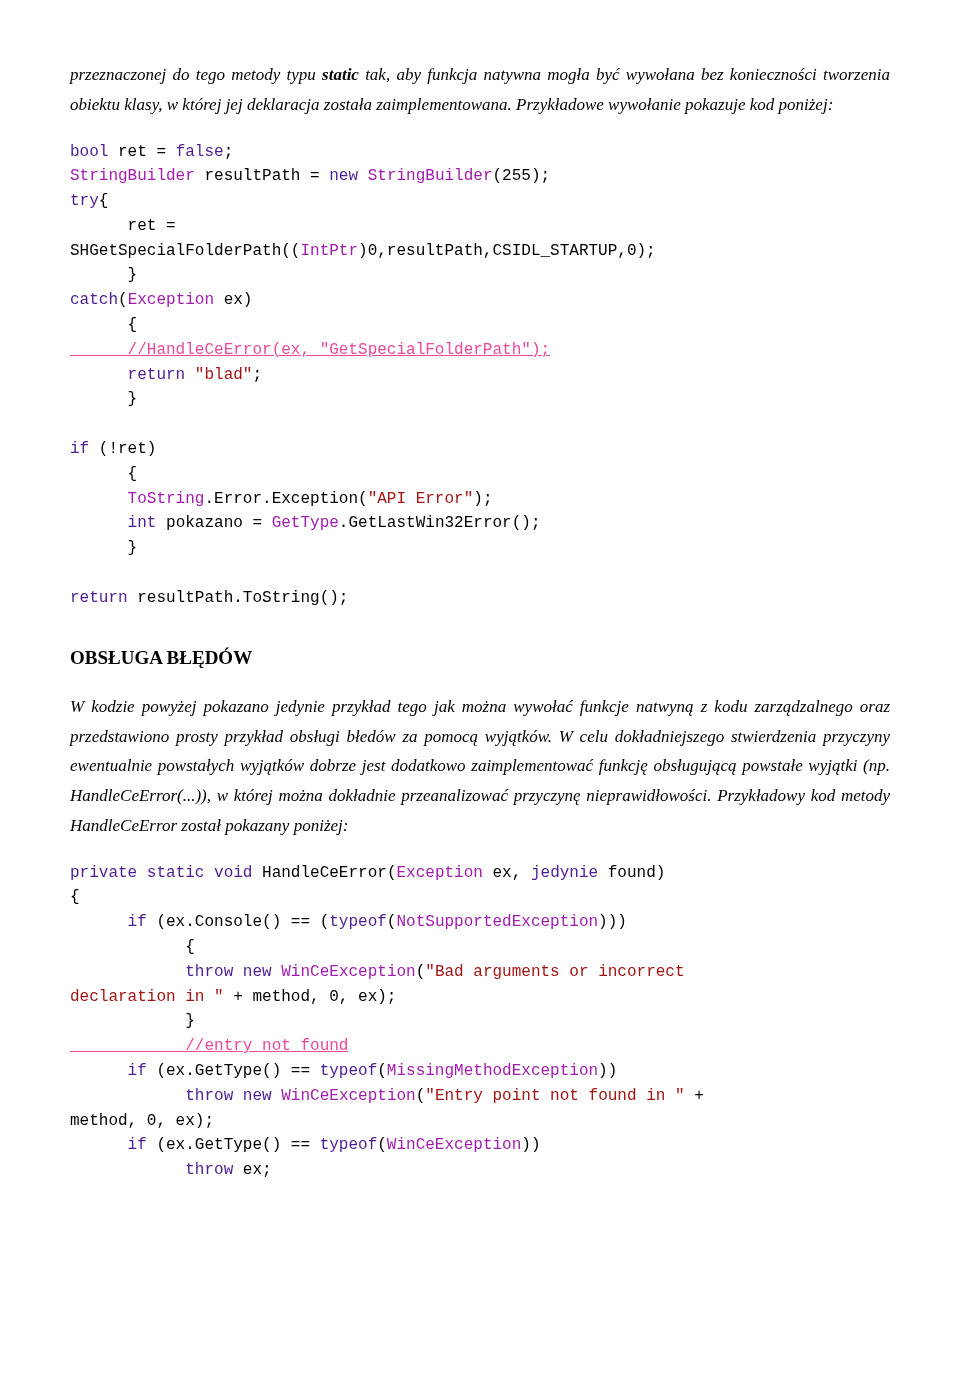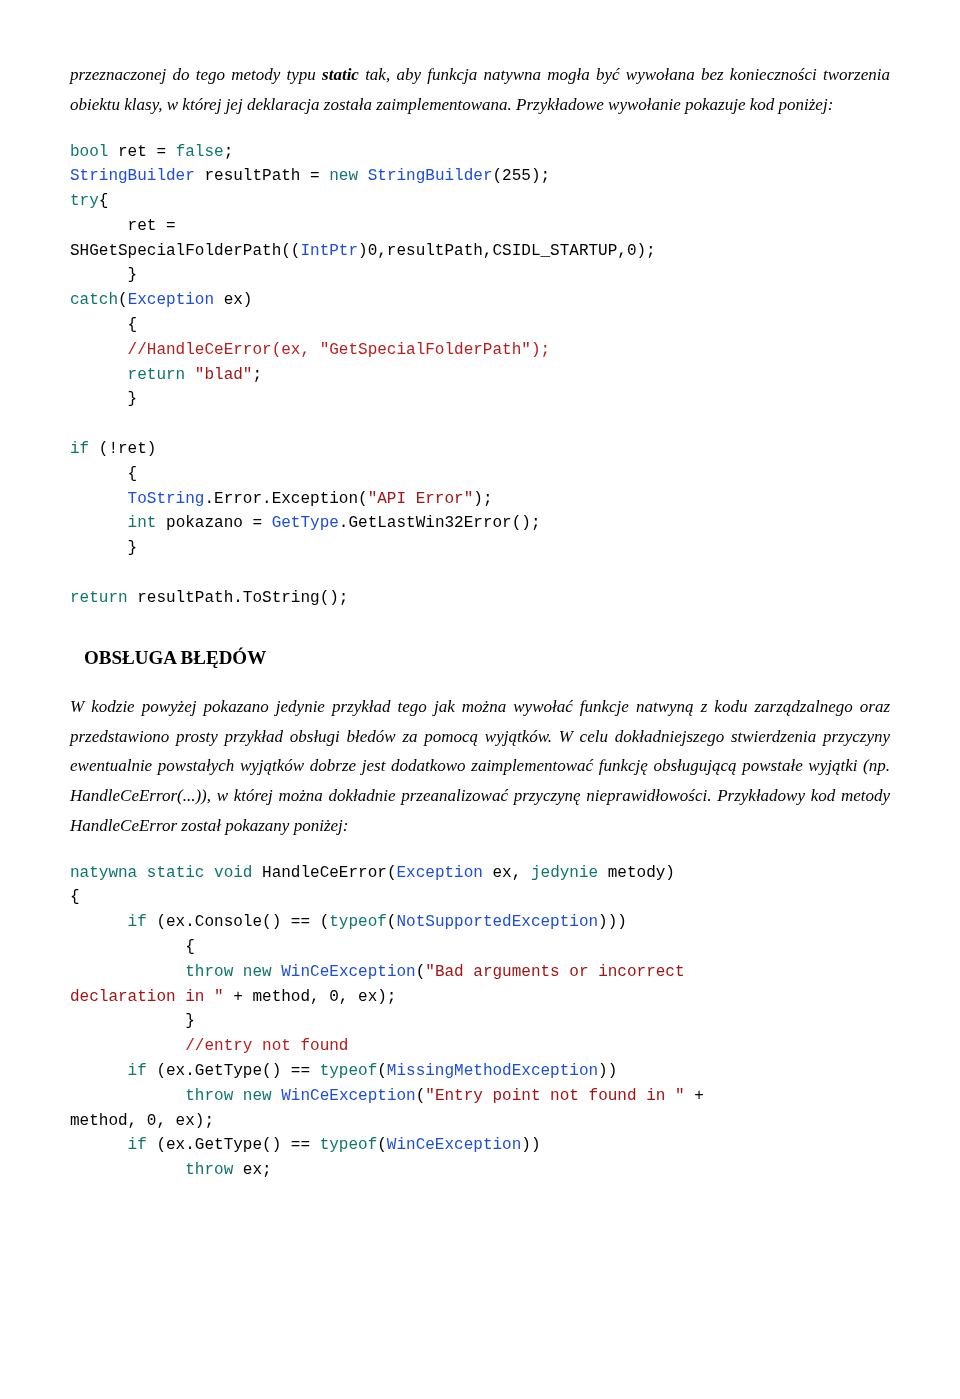--- a/index.html
+++ b/index.html
@@ -18,28 +18,28 @@
       text-align: justify;
       font-style: italic;
     }
     pre {
       margin: 0 0 20px 0;
       font-family: "Courier New", Courier, monospace;
       font-size: 16px;
       line-height: 1.55;
       white-space: pre;
     }
-    .kw { color: #0f766e; }
-    .type { color: #1d4ed8; }
+    .kw { color: #4c1d95; }
+    .type { color: #a21caf; }
     .str { color: #a31515; }
-    .com { color: #b91c1c; }
+    .com { color: #ec4899; text-decoration: underline; }
     h2.section-title {
       font-size: 19px;
       font-weight: bold;
-      margin: 30px 0 18px 14px;
+      margin: 30px 0 18px 0;
     }
     .bold { font-weight: bold; }
   </style>
 </head>
 <body>
 
 <p class="body-text">
   <span>przeznaczonej do tego metody typu </span><span class="bold">static</span><span> tak, aby funkcja natywna mogła być wywołana bez konieczności tworzenia obiektu klasy, w której jej deklaracja została zaimplementowana. Przykładowe wywołanie pokazuje kod poniżej:</span>
 </p>
 
@@ -61,21 +61,21 @@
 <span>      </span><span class="kw">int</span><span> pokazano = </span><span class="type">GetType</span><span>.GetLastWin32Error();</span>
 <span>      }</span>
 <span></span>
 <span class="kw">return</span><span> resultPath.ToString();</span>
 </pre>
 
 <h2 class="section-title">OBSŁUGA BŁĘDÓW</h2>
 
 <p class="body-text">W kodzie powyżej pokazano jedynie przykład tego jak można wywołać funkcje natwyną z kodu zarządzalnego oraz przedstawiono prosty przykład obsługi błedów za pomocą wyjątków. W celu dokładniejszego stwierdzenia przyczyny ewentualnie powstałych wyjątków dobrze jest dodatkowo zaimplementować funkcję obsługującą powstałe wyjątki (np. HandleCeError(...)), w której można dokładnie przeanalizować przyczynę nieprawidłowości. Przykładowy kod metody HandleCeError został pokazany poniżej:</p>
 
-<pre><span class="kw">natywna</span><span> </span><span class="kw">static</span><span> </span><span class="kw">void</span><span> HandleCeError(</span><span class="type">Exception</span><span> ex, </span><span class="kw">jedynie</span><span> metody)</span>
+<pre><span class="kw">private</span><span> </span><span class="kw">static</span><span> </span><span class="kw">void</span><span> HandleCeError(</span><span class="type">Exception</span><span> ex, </span><span class="kw">jedynie</span><span> found)</span>
 <span>{</span>
 <span>      </span><span class="kw">if</span><span> (ex.Console() == (</span><span class="kw">typeof</span><span>(</span><span class="type">NotSupportedException</span><span>)))</span>
 <span>            {</span>
 <span>            </span><span class="kw">throw</span><span> </span><span class="kw">new</span><span> </span><span class="type">WinCeException</span><span>(</span><span class="str">"Bad arguments or incorrect</span>
 <span class="str">declaration in "</span><span> + method, 0, ex);</span>
 <span>            }</span>
 <span class="com">            //entry not found</span>
 <span>      </span><span class="kw">if</span><span> (ex.GetType() == </span><span class="kw">typeof</span><span>(</span><span class="type">MissingMethodException</span><span>))</span>
 <span>            </span><span class="kw">throw</span><span> </span><span class="kw">new</span><span> </span><span class="type">WinCeException</span><span>(</span><span class="str">"Entry point not found in "</span><span> +</span>
 <span>method, 0, ex);</span>

